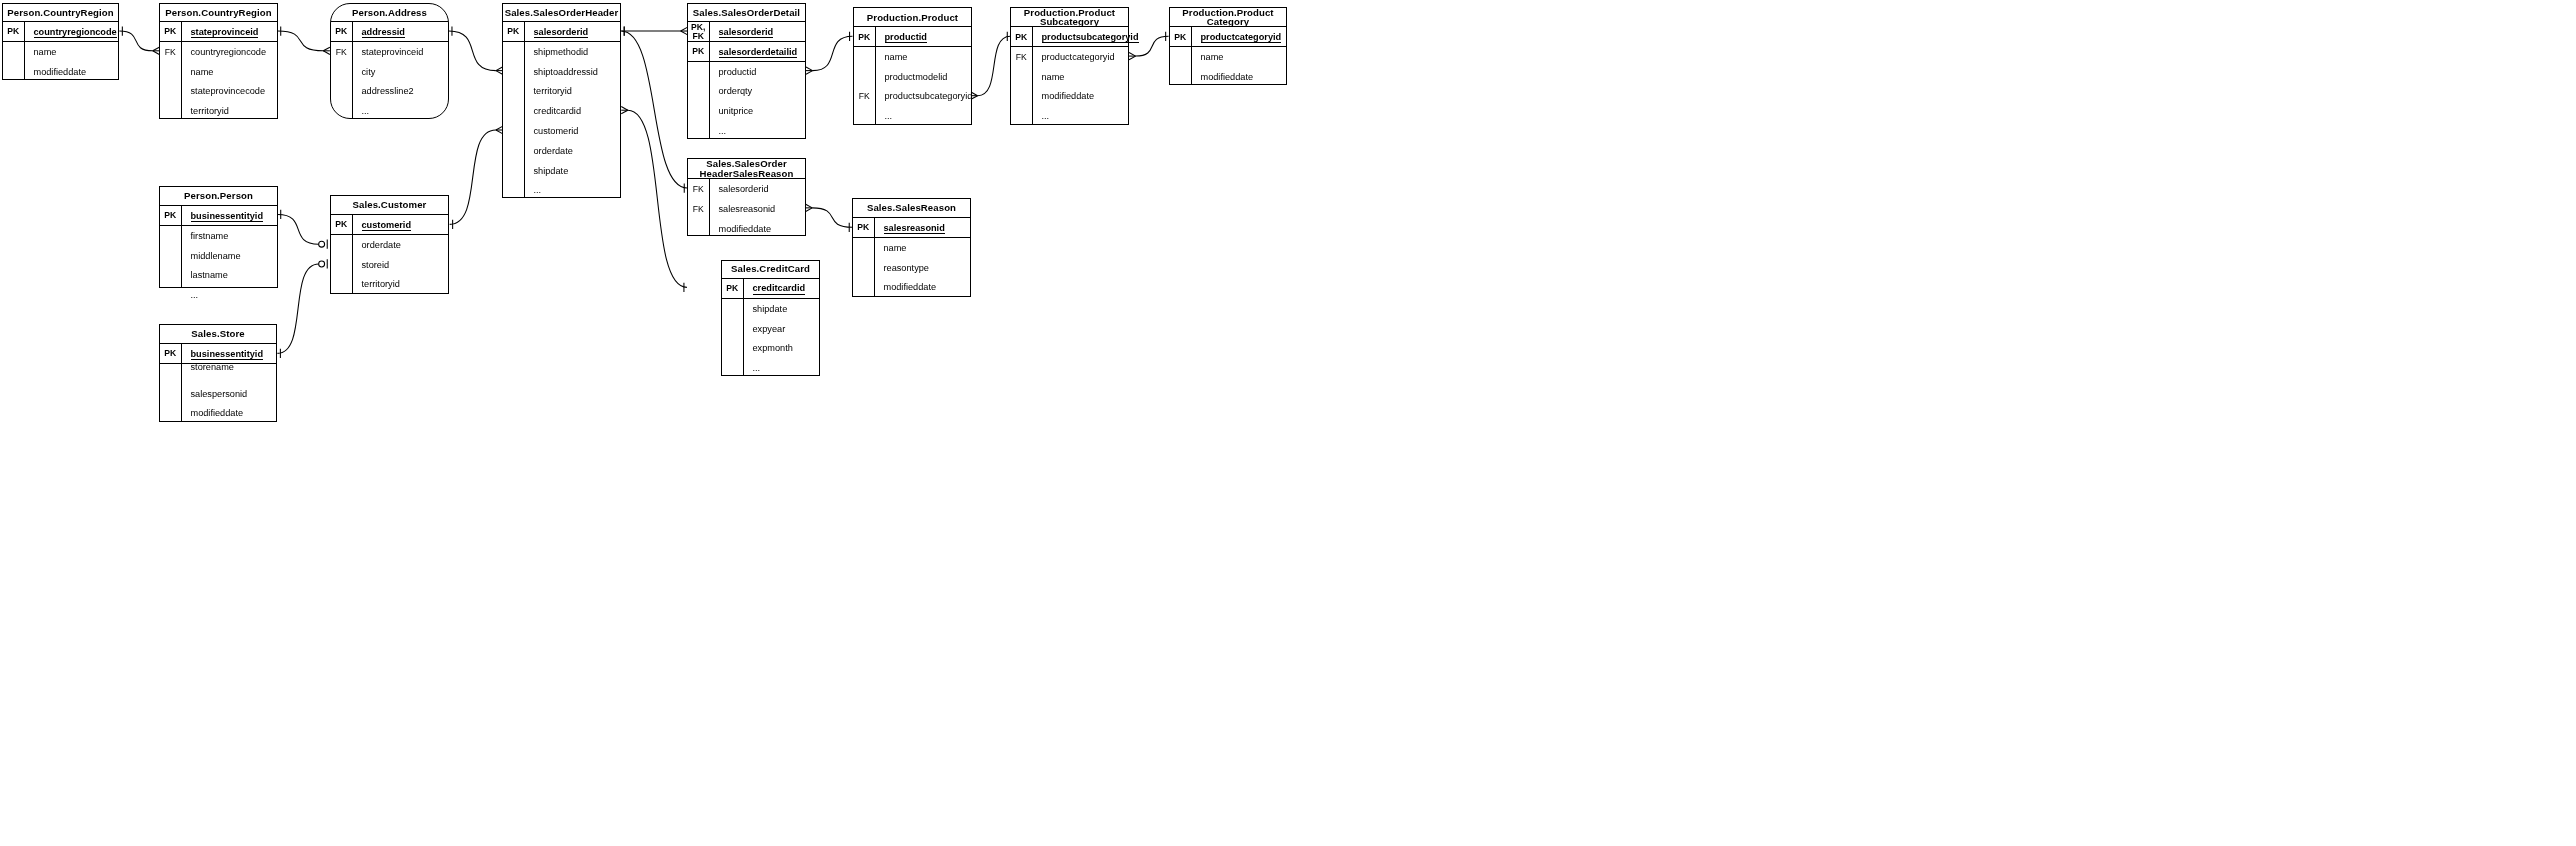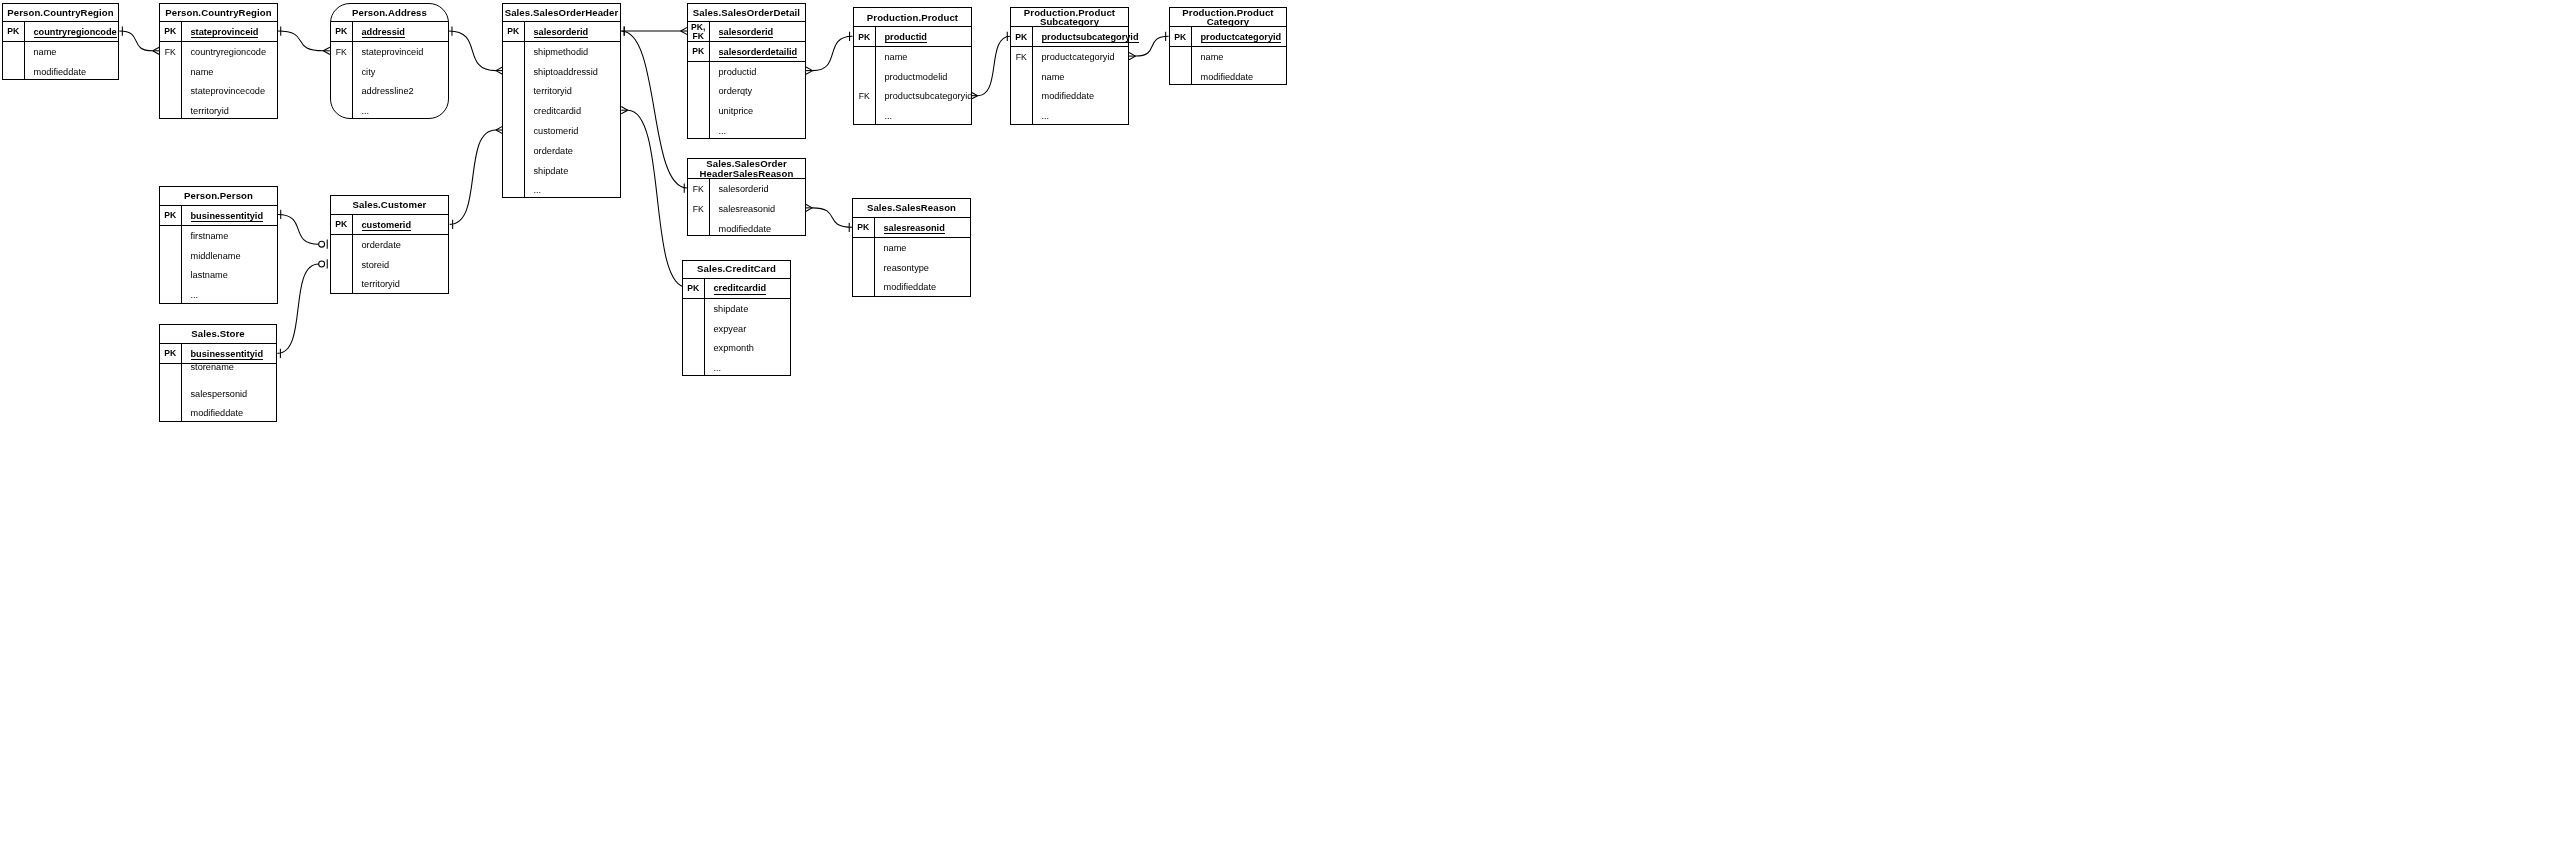--- a/index.html
+++ b/index.html
@@ -336,21 +336,21 @@
         <div class="er-row" style="top: 20px; height: 20px;">
           <div class="cell-key"></div>
           <div class="cell-field"><span>name</span></div>
         </div>
         <div class="er-row" style="top: 40px; height: 20px;">
           <div class="cell-key"></div>
           <div class="cell-field"><span>modifieddate</span></div>
         </div>
       </div>
     </div>
-    <div class="er-table" style="left: 159px; top: 186px; width: 119px; height: 118px;">
+    <div class="er-table" style="left: 159px; top: 186px; width: 119px; height: 102px;">
       <div class="er-title" style="height: 19px;">
         <span>Person.Person</span>
       </div>
       <div class="er-rows" style="top: 19px;">
         <div class="keyline" style="left: 20.5px; top: 0px; bottom: 0px;"></div>
         <div class="er-row sep pk" style="top: 0px; height: 20px;">
           <div class="cell-key">PK</div>
           <div class="cell-field"><span>businessentityid</span></div>
         </div>
         <div class="er-row" style="top: 20px; height: 20px;">
@@ -457,21 +457,21 @@
         <div class="er-row" style="top: 40px; height: 20px;">
           <div class="cell-key"></div>
           <div class="cell-field"><span>reasontype</span></div>
         </div>
         <div class="er-row" style="top: 59px; height: 20px;">
           <div class="cell-key"></div>
           <div class="cell-field"><span>modifieddate</span></div>
         </div>
       </div>
     </div>
-    <div class="er-table" style="left: 682px; top: 260px; width: 109px; height: 116px;">
+    <div class="er-table" style="left: 721px; top: 260px; width: 99px; height: 116px;">
       <div class="er-title" style="height: 17.5px;">
         <span>Sales.CreditCard</span>
       </div>
       <div class="er-rows" style="top: 17.5px;">
         <div class="keyline" style="left: 20.5px; top: 0px; bottom: 0px;"></div>
         <div class="er-row sep pk" style="top: 0px; height: 20px;">
           <div class="cell-key">PK</div>
           <div class="cell-field"><span>creditcardid</span></div>
         </div>
         <div class="er-row" style="top: 20px; height: 20px;">

